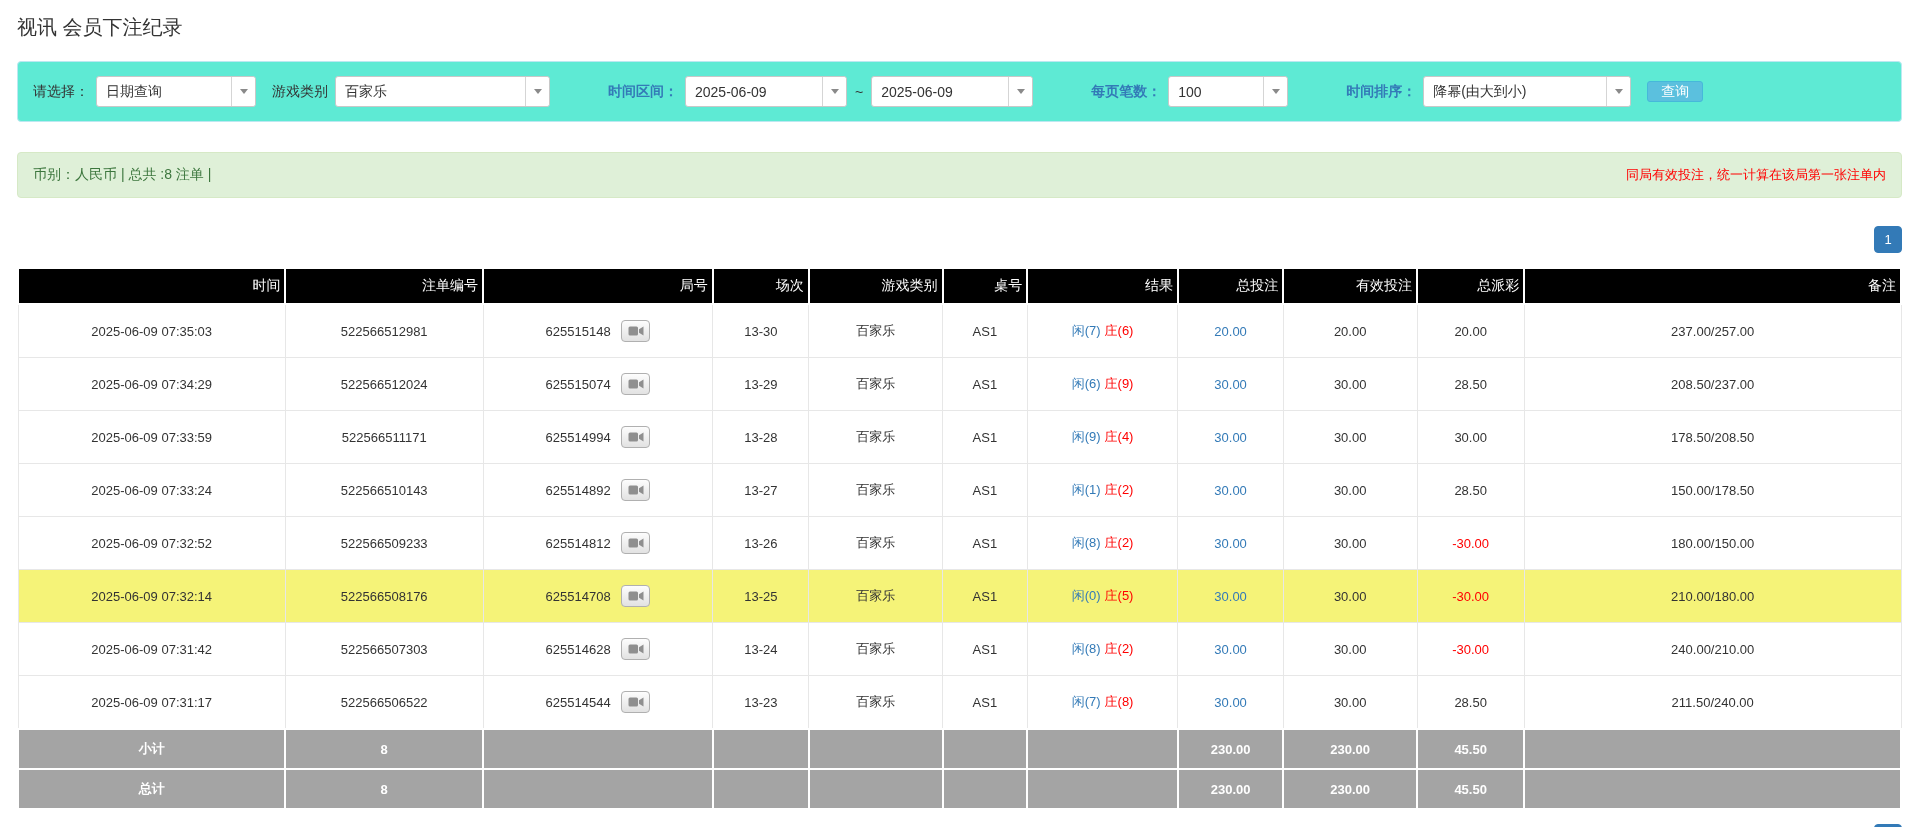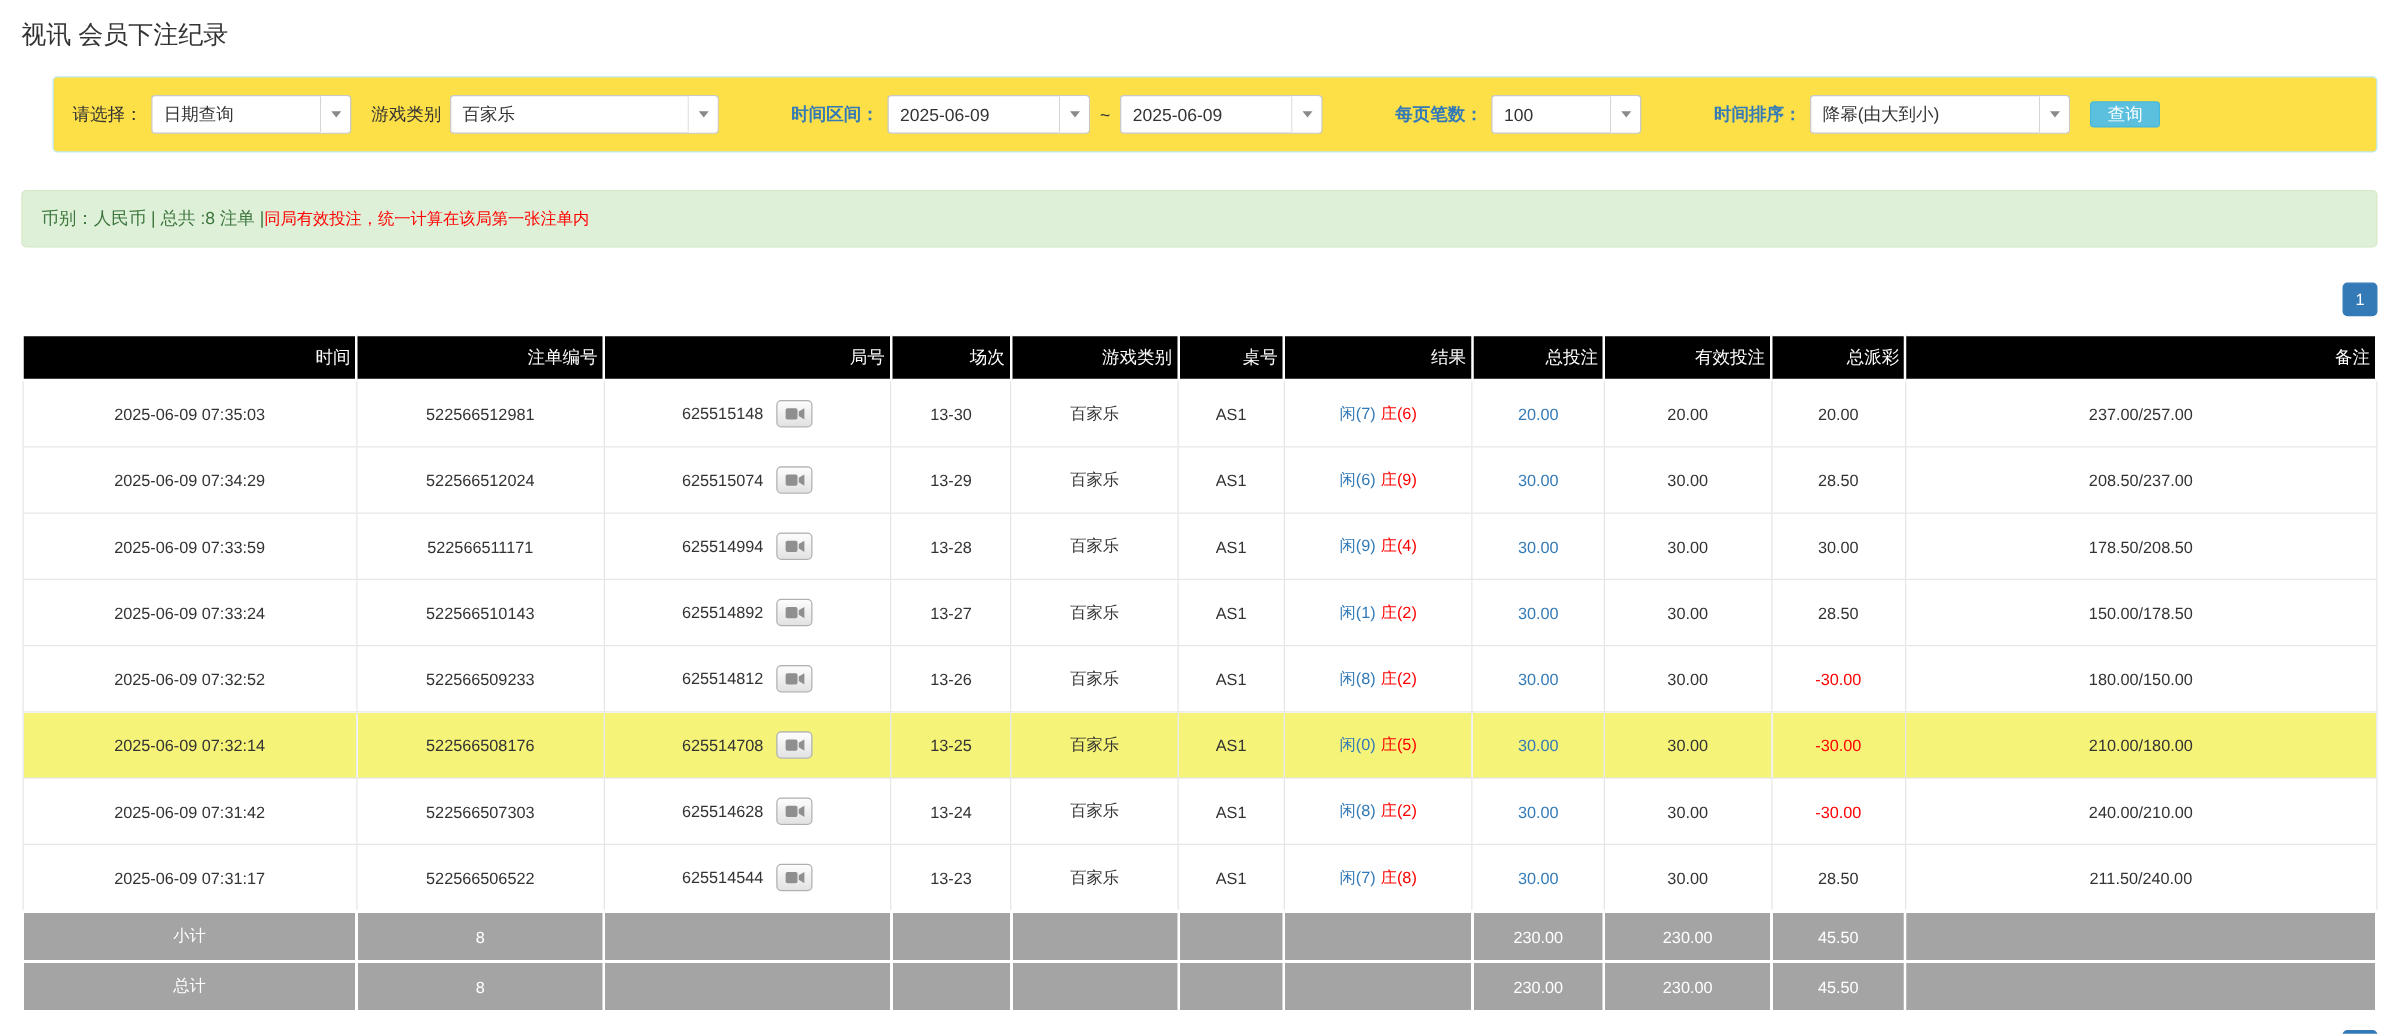--- a/index.html
+++ b/index.html
@@ -15,28 +15,27 @@
 
   .page-title {
     font-size: 20px;
     font-weight: 500;
     margin: 4px 0 20px 0;
     color: #333;
   }
 
   
   .filter-bar {
-    background: #fde047;
+    background: #5eead4;
     border: 1px solid #bce8f1;
     border-radius: 4px;
     padding: 14px 15px;
     display: flex;
     align-items: center;
     margin-bottom: 30px;
-    margin-left: 25px;
   }
   .filter-group { display: flex; align-items: center; margin-right: 16px; }
   .filter-label { font-size: 14px; margin-right: 7px; white-space: nowrap; }
   .filter-label.dark { color: #333; }
   .filter-label.blue { color: #337ab7; font-weight: bold; padding-left: 42px; }
   .range-sep { font-size: 14px; color: #333; margin: 0 8px; }
 
   .combo {
     display: inline-flex;
     align-items: stretch;
@@ -89,20 +88,21 @@
     font-family: inherit;
   }
 
   
   .summary-bar {
     background: #dff0d8;
     border: 1px solid #d6e9c6;
     border-radius: 4px;
     padding: 13px 15px;
     display: flex;
+    justify-content: space-between;
     align-items: center;
     margin-bottom: 28px;
   }
   .summary-left { color: #3c763d; font-size: 14px; }
   .summary-right { color: #ff0000; font-size: 13px; }
 
   
   .pagination { display: flex; justify-content: flex-end; margin-bottom: 14px; }
   .pagination.bottom { margin: 14px 0 0 0; }
   .page-btn {
@@ -164,20 +164,21 @@
     cursor: pointer;
     padding: 0;
   }
 
   .records .summary-row td {
     background: #a4a4a4;
     color: #fff;
     border: 2px solid #fff;
     padding: 10px 4px;
     font-size: 13px;
+    font-weight: bold;
   }
 </style>
 </head>
 <body>
 
 <div class="page">
 
   <h1 class="page-title">视讯 会员下注纪录</h1>
 
   <div class="filter-bar">

